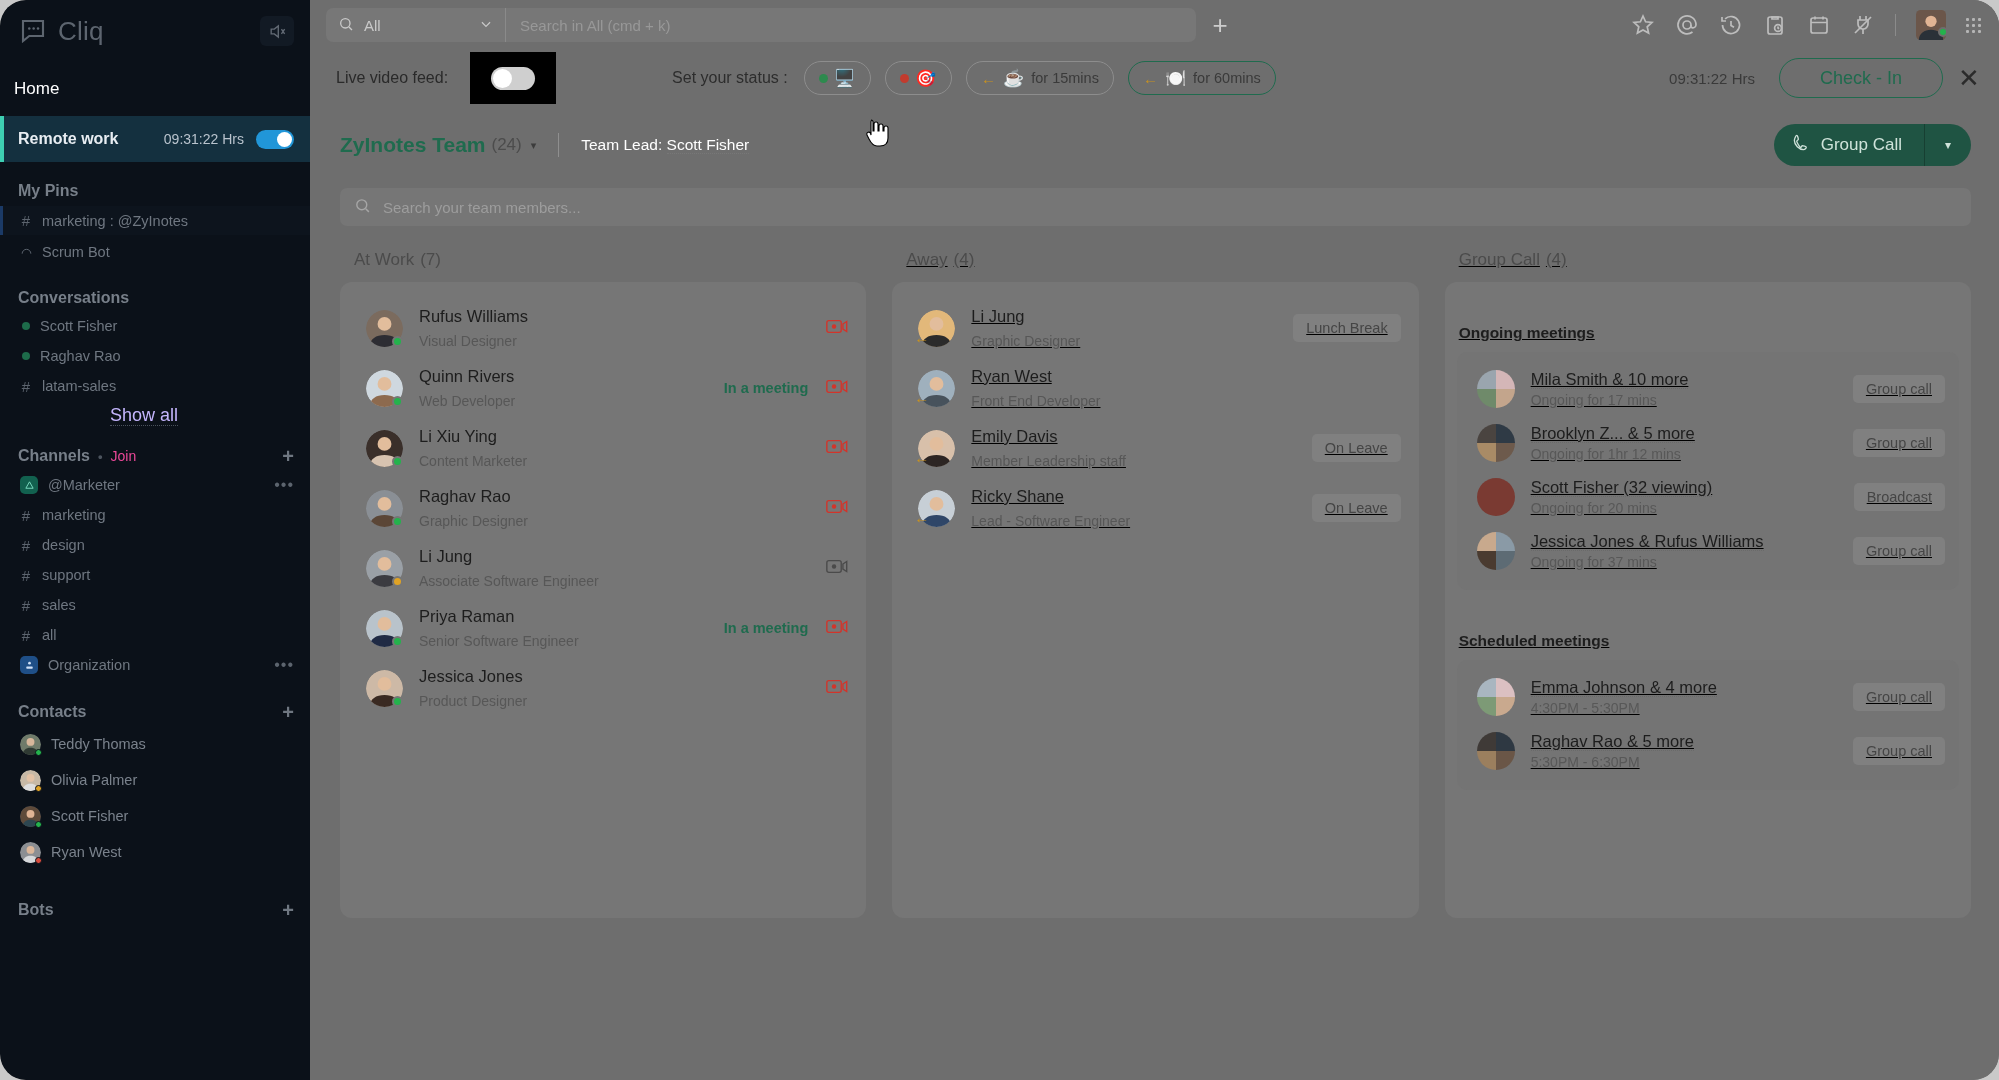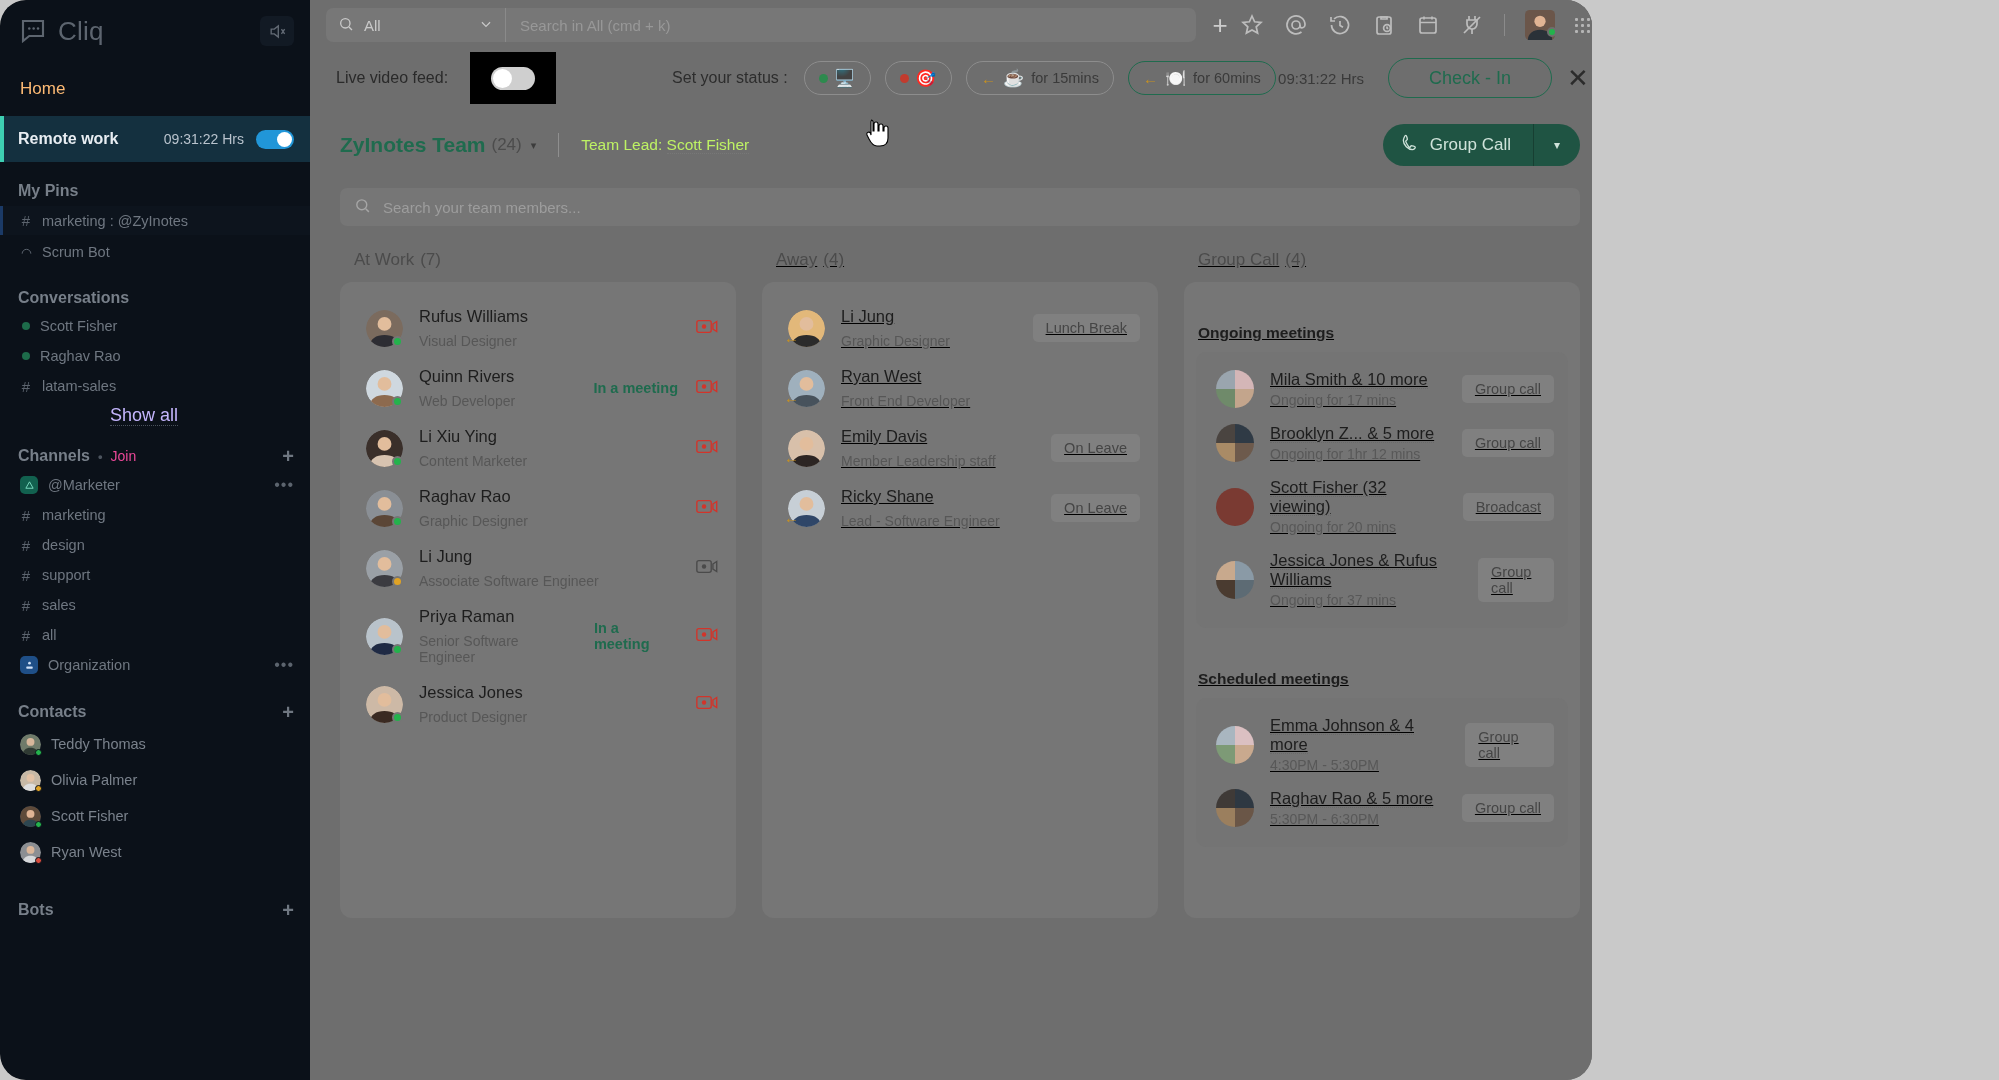--- a/index.html
+++ b/index.html
@@ -4,21 +4,21 @@
 <style>
   * { box-sizing: border-box; margin: 0; padding: 0; }
   html, body {
     width: 1999px; height: 1080px;
     background: #c9c9c9;
     font-family: "Liberation Sans", sans-serif;
     overflow: hidden;
   }
   
   #app {
-    position: absolute; left: 0; top: 0; width: 1592px; height: 1080px;
+    position: absolute; left: 0; top: 0; width: 1999px; height: 1080px;
     display: flex; overflow: hidden;
     border-radius: 26px;
     background: #6e6e6e;
   }
   
   
   #sidebar {
     width: 310px; flex: 0 0 310px; height: 1080px;
     background: #0b1119;
     color: #8a929c;
@@ -28,22 +28,22 @@
   .sb-top {
     height: 62px; display: flex; align-items: center;
     padding: 0 16px 0 18px; gap: 10px;
   }
   .sb-logo-icon { width: 30px; height: 30px; display:block; }
   .sb-brand {
     font-size: 26px; color: #5d656f; letter-spacing: .2px; font-weight: 400;
   }
   .sb-mute { margin-left: auto; width: 34px; height: 30px; display:flex; align-items:center; justify-content:center; border-radius:6px; background:#121a24; }
   .sb-home {
-    height: 54px; display: flex; align-items: center; padding-left: 8px;
-    font-size: 17px; color: #fdba74; margin-left: 12px;
+    height: 54px; display: flex; align-items: center; padding-left: 14px;
+    font-size: 17px; color: #ffffff;
   }
   .sb-remote {
     height: 46px; background: #14303f; display: flex; align-items: center;
     padding: 0 16px 0 18px; position: relative;
   }
   .sb-remote::before {
     content: ""; position: absolute; left: 0; top: 0; bottom: 0; width: 4px;
     background: #3ecfb2;
   }
   .sb-remote-label { font-size: 16px; font-weight: 700; color: #e8edf2; }
@@ -159,21 +159,21 @@
     display:flex;align-items:center;justify-content:center; background: transparent;
   }
   .close-x { width: 52px; display:flex;align-items:center;justify-content:center; color:#2b2b2b; font-size:26px; margin-right:4px; }
 
   
   .teamhead { display:flex; align-items:center; padding: 18px 28px 0 30px; }
   .team-name { font-size: 21px; color:#1f6b4e; font-weight: 700; }
   .team-count { font-size: 17px; color:#4c4c4c; margin-left:6px; }
   .team-caret { margin-left: 9px; color:#3c3c3c; font-size: 11px; }
   .vdiv { width:1px; height:24px; background:#8f8f8f; margin: 0 22px; }
-  .team-lead { font-size: 15.5px; color:#bef264; }
+  .team-lead { font-size: 15.5px; color:#ffffff; }
   .team-lead u { text-decoration: none; border-bottom: 1px dotted #777; }
   .groupcall-btn {
     margin-left:auto; height: 42px; border-radius: 22px; background:#1f5443;
     display:flex; align-items:center; color:#cfe3da; font-size:17px;
   }
   .groupcall-btn .lbl { padding: 0 22px 0 18px; display:flex;align-items:center;gap:10px;}
   .groupcall-btn .sep { width:1px;height:42px;background:#173f32; }
   .groupcall-btn .car { padding: 0 20px; font-size: 12px; }
 
   

